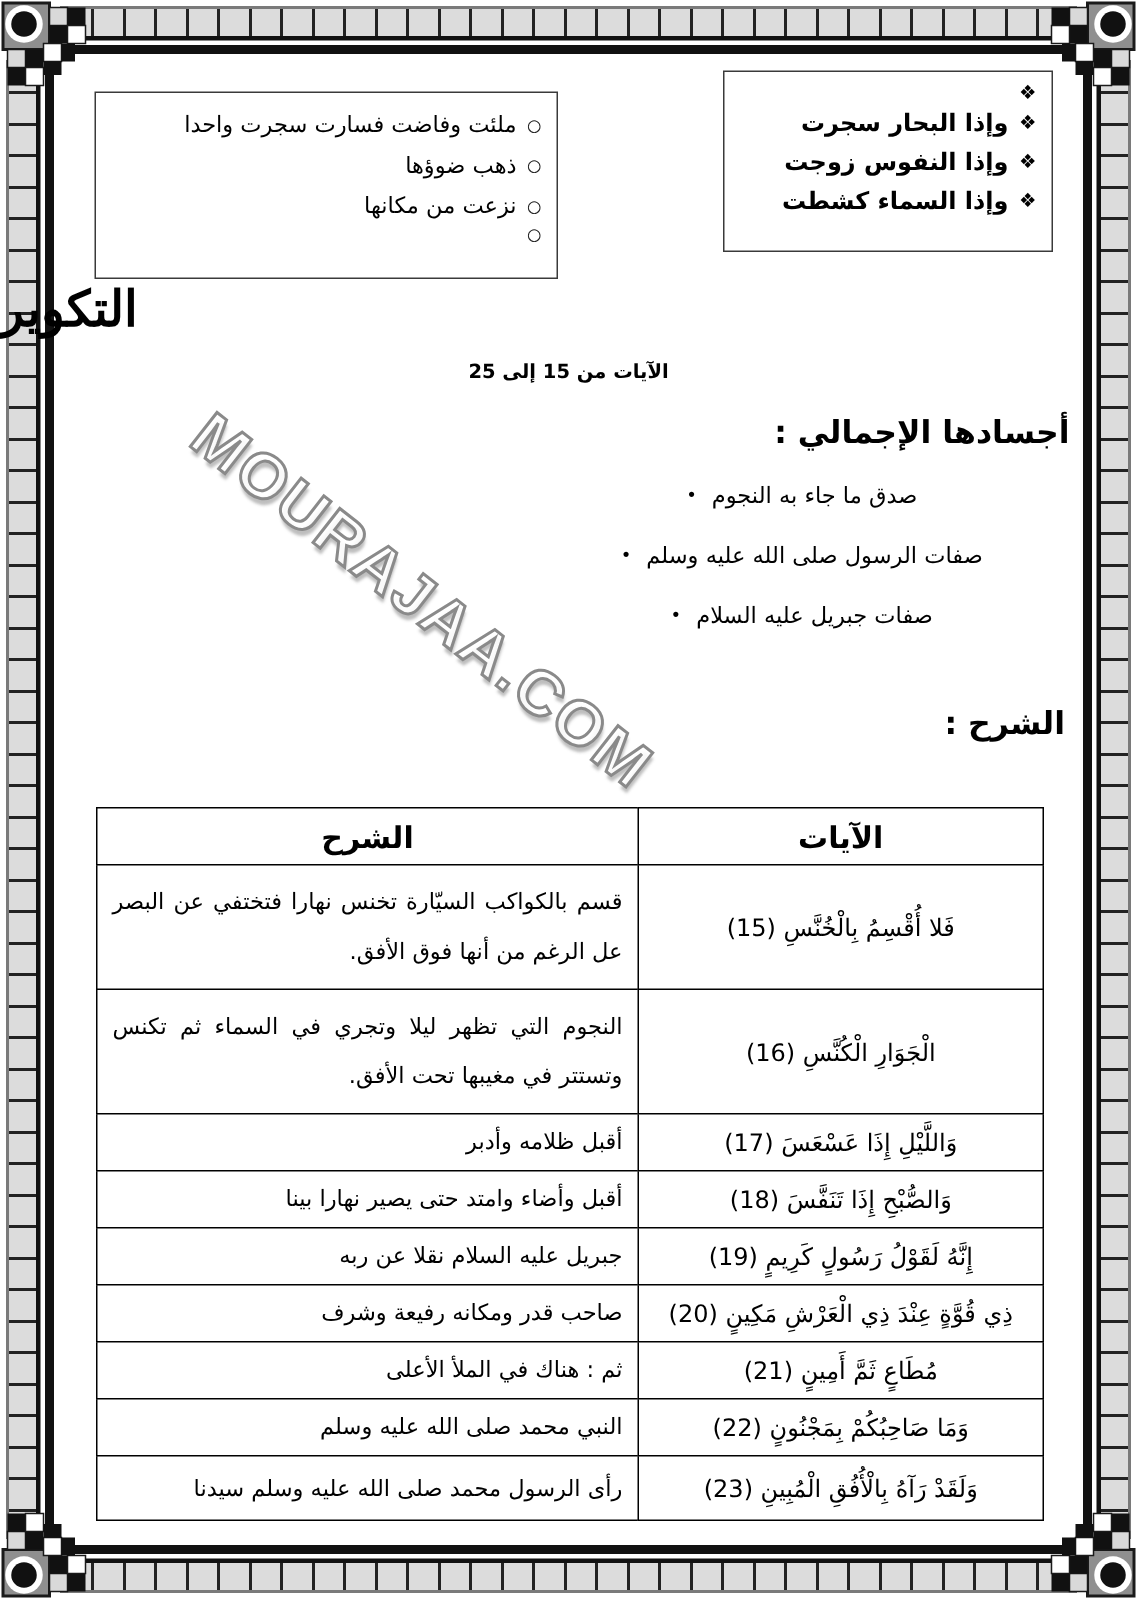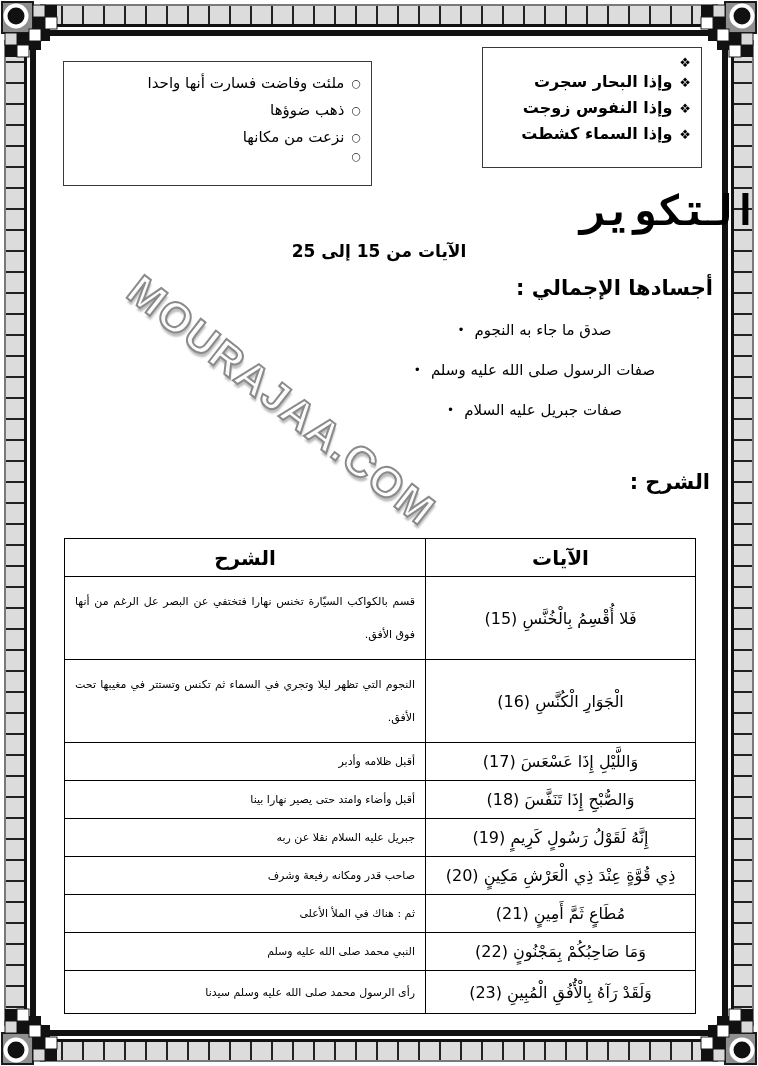--- a/index.html
+++ b/index.html
@@ -32,24 +32,24 @@
   .tbox{position:absolute;border:1px solid #3a3a3a;box-sizing:border-box;direction:rtl;
         padding:8px 10px;z-index:4;background:transparent;}
   .box-verses{left:482px;top:47px;width:220px;height:121px;font-weight:bold;font-size:16px;}
   .box-answers{left:63px;top:61px;width:309px;height:125px;font-size:15px;}
   .tbox .li{display:flex;align-items:center;gap:7px;line-height:26px;}
   .box-answers .li{line-height:27px;}
   .vb{font-size:13px;line-height:1;}
   .cb{font-size:11px;line-height:1;color:#222;}
 
   
-  .title{position:absolute;top:186px;left:0;width:100%;text-align:right;
-         font-size:42px;font-weight:bold;z-index:4;font-family:Liberation Mono, monospace;}
+  .title{position:absolute;top:186px;left:0;width:100%;text-align:left;
+         font-size:33px;font-weight:bold;z-index:4;font-family:Liberation Sans, sans-serif;}
   .subtitle{position:absolute;top:241px;left:0;width:100%;text-align:center;
-            font-size:17px;font-weight:bold;direction:rtl;z-index:4;}
+            font-size:13px;font-weight:bold;direction:rtl;z-index:4;}
   .h-section{position:absolute;font-size:21px;font-weight:bold;direction:rtl;z-index:4;}
   .h-overall{top:276px;right:45px;}
   .h-sharh{top:470px;right:48px;}
 
   
   .olist{position:absolute;top:318px;left:437px;width:195px;display:flex;
          flex-direction:column;gap:16px;z-index:4;}
   .olist .li{display:flex;direction:ltr;align-items:center;justify-content:center;gap:10px;
              font-size:15px;line-height:24px;}
   .olist .li .txt{direction:rtl;white-space:nowrap;}
@@ -65,21 +65,21 @@
   
   .sharh-table{position:absolute;top:538px;left:64px;z-index:4;border-collapse:collapse;
                direction:rtl;table-layout:fixed;width:631px;}
   .sharh-table td,.sharh-table th{border:1px solid #000;vertical-align:middle;
                box-sizing:border-box;padding:2px 10px;}
   .col-verse{width:270px;}
   .col-expl{width:361px;}
   .sharh-table th{font-size:20px;font-weight:bold;height:38px;text-align:center;
                   font-family:"DejaVu Serif","DejaVu Sans",serif;}
   .c-verse{text-align:center;font-weight:normal;font-size:16px;}
-  .c-expl{font-size:11px;text-align:justify;line-height:33px;}
+  .c-expl{font-size:15px;text-align:justify;line-height:33px;}
   tr.r-tall{height:83px;}
   tr.r-short{height:37px;}
   tr.r-last{height:43px;}
 </style>
 </head>
 <body>
 
 <div class="page">
 
   <div class="strip strip-top"></div>
@@ -179,21 +179,21 @@
       </div>
     <div class="li">
       <span class="vb">❖</span>
       <span>وإذا السماء كشطت</span>
       </div>
   </div>
 
   <div class="tbox box-answers">
     <div class="li">
       <span class="cb">○</span>
-      <span>ملئت وفاضت فسارت أنها واحدا</span>
+      <span>ملئت وفاضت فسارت سجرت واحدا</span>
       </div>
     <div class="li">
       <span class="cb">○</span>
       <span>ذهب ضوؤها</span>
       </div>
     <div class="li">
       <span class="cb">○</span>
       <span>نزعت من مكانها</span>
       </div>
     <div class="li">

